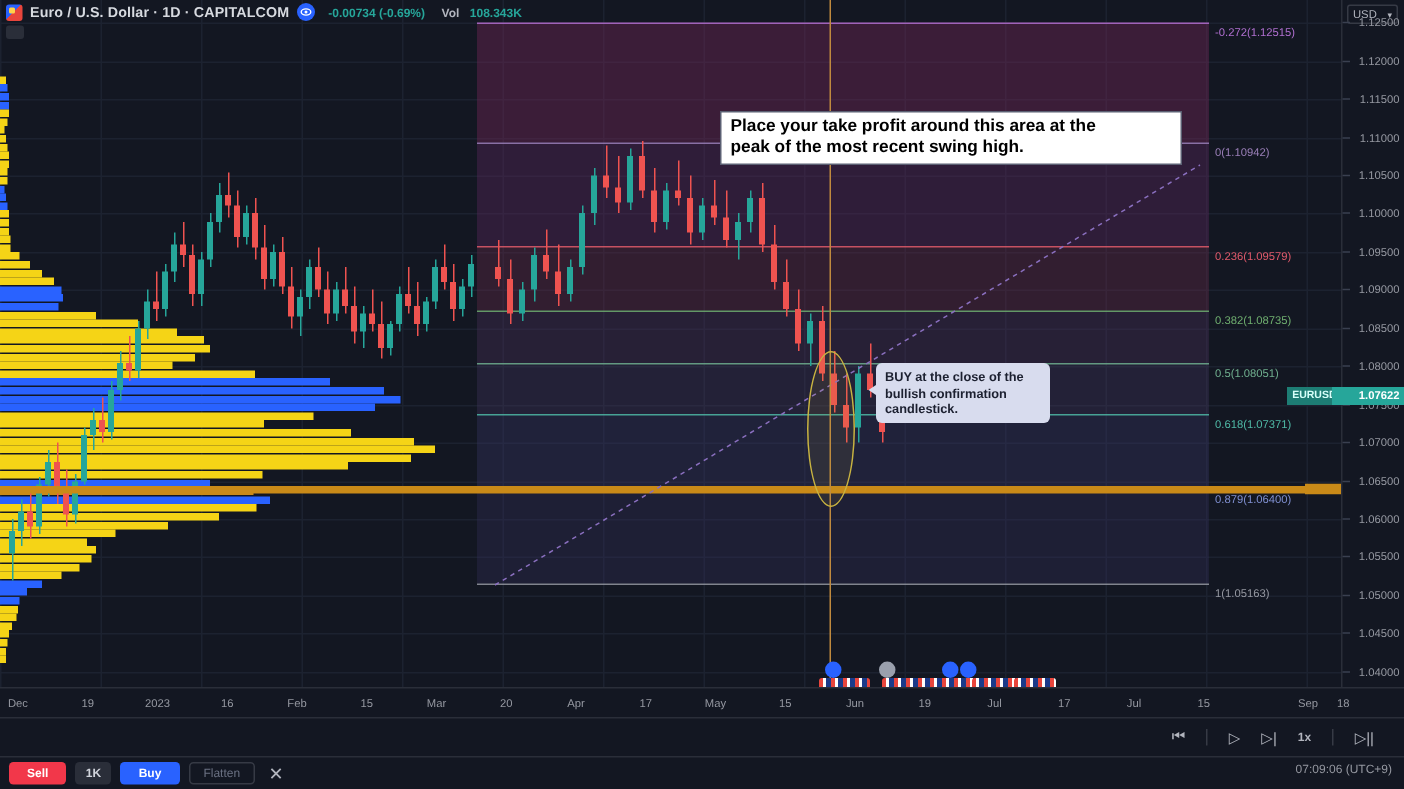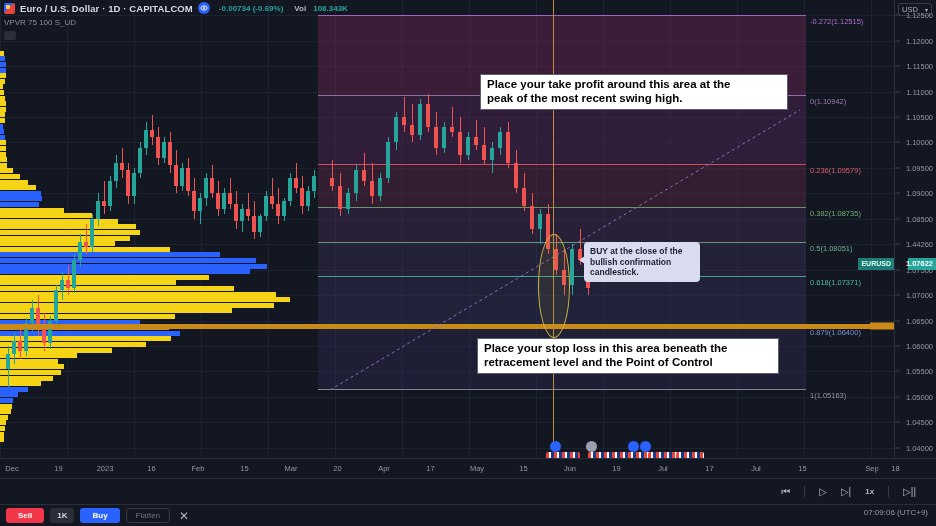--- a/index.html
+++ b/index.html
@@ -608,31 +608,29 @@
       <span class="eye-btn">
         <svg width="8" height="8" viewBox="0 0 8 8">
             <ellipse cx="4" cy="4" rx="3.2" ry="2.1" fill="none" stroke="#fff" stroke-width="0.9"></ellipse>
             <circle cx="4" cy="4" r="1" fill="#fff"></circle>
           </svg>
       </span>
       <span class="chg">-0.00734 (-0.69%)</span>
       <span class="vol-lbl">Vol</span>
       <span class="vol-val">108.343K</span>
     </div>
-    <div class="legend-row2">VPVR 75 100 S_UD</div>
     <div class="legend-row3">
         <span class="mini-btn"></span>
       </div>
   </div>
 
   <div class="note" id="note-tp" style="left:480px; top:74px; width:308px;">Place your take profit around this area at the<br>peak of the most recent swing high.</div>
 
   <div class="bubble" id="note-buy" style="left:584px; top:242px; width:116px;">BUY at the close of the<br>bullish confirmation<br>candlestick.</div>
 
-  <div class="note" id="note-sl" style="left:477px; top:338px; width:302px;">Place your stop loss in this area beneath the<br>retracement level and the Point of Control</div>
 
   <div class="ellipse" style="left:538px; top:234px; width:32px; height:104px;"></div>
 
   <div class="vcursor" style="left:553px; top:0; height:458px;"></div>
 
   <div class="axis-y" id="axis-y">
     <div class="usd-sel">
       <span>USD</span>
       <span style="font-size:6px;">▾</span>
     </div>
@@ -648,40 +646,40 @@
       <div class="ytick" style="top: 117.044px;">1.10500</div>
       <div class="ydash" style="top: 142.489px;"></div>
       <div class="ytick" style="top: 142.489px;">1.10000</div>
       <div class="ydash" style="top: 167.933px;"></div>
       <div class="ytick" style="top: 167.933px;">1.09500</div>
       <div class="ydash" style="top: 193.378px;"></div>
       <div class="ytick" style="top: 193.378px;">1.09000</div>
       <div class="ydash" style="top: 218.822px;"></div>
       <div class="ytick" style="top: 218.822px;">1.08500</div>
       <div class="ydash" style="top: 244.267px;"></div>
-      <div class="ytick" style="top: 244.267px;">1.44260</div>
+      <div class="ytick" style="top: 244.267px;">1.08000</div>
       <div class="ydash" style="top: 269.711px;"></div>
       <div class="ytick" style="top: 269.711px;">1.07500</div>
       <div class="ydash" style="top: 295.156px;"></div>
       <div class="ytick" style="top: 295.156px;">1.07000</div>
       <div class="ydash" style="top: 320.6px;"></div>
       <div class="ytick" style="top: 320.6px;">1.06500</div>
       <div class="ydash" style="top: 346.044px;"></div>
       <div class="ytick" style="top: 346.044px;">1.06000</div>
       <div class="ydash" style="top: 371.489px;"></div>
       <div class="ytick" style="top: 371.489px;">1.05500</div>
       <div class="ydash" style="top: 396.933px;"></div>
       <div class="ytick" style="top: 396.933px;">1.05000</div>
       <div class="ydash" style="top: 422.378px;"></div>
       <div class="ytick" style="top: 422.378px;">1.04500</div>
       <div class="ydash" style="top: 447.822px;"></div>
       <div class="ytick" style="top: 447.822px;">1.04000</div>
     </div>
   <div class="pb-sym" id="pb-sym" style="top: 263.503px;">EURUSD</div>
-  <div class="price-badge" id="price-badge" style="width: 28px; top: 263.503px;">1.07622</div>
+  <div class="price-badge" id="price-badge" style="width: 48px; top: 263.503px;">1.07622</div>
   <div class="poc-tag" id="poc-tag" style="top: 325.689px;"></div>
 
   <div class="axis-x" id="axis-x">
       <div class="xtick" style="left: 12px;">Dec</div>
       <div class="xtick" style="left: 58.5px;">19</div>
       <div class="xtick" style="left: 105px;">2023</div>
       <div class="xtick" style="left: 151.5px;">16</div>
       <div class="xtick" style="left: 198px;">Feb</div>
       <div class="xtick" style="left: 244.5px;">15</div>
       <div class="xtick" style="left: 291px;">Mar</div>

